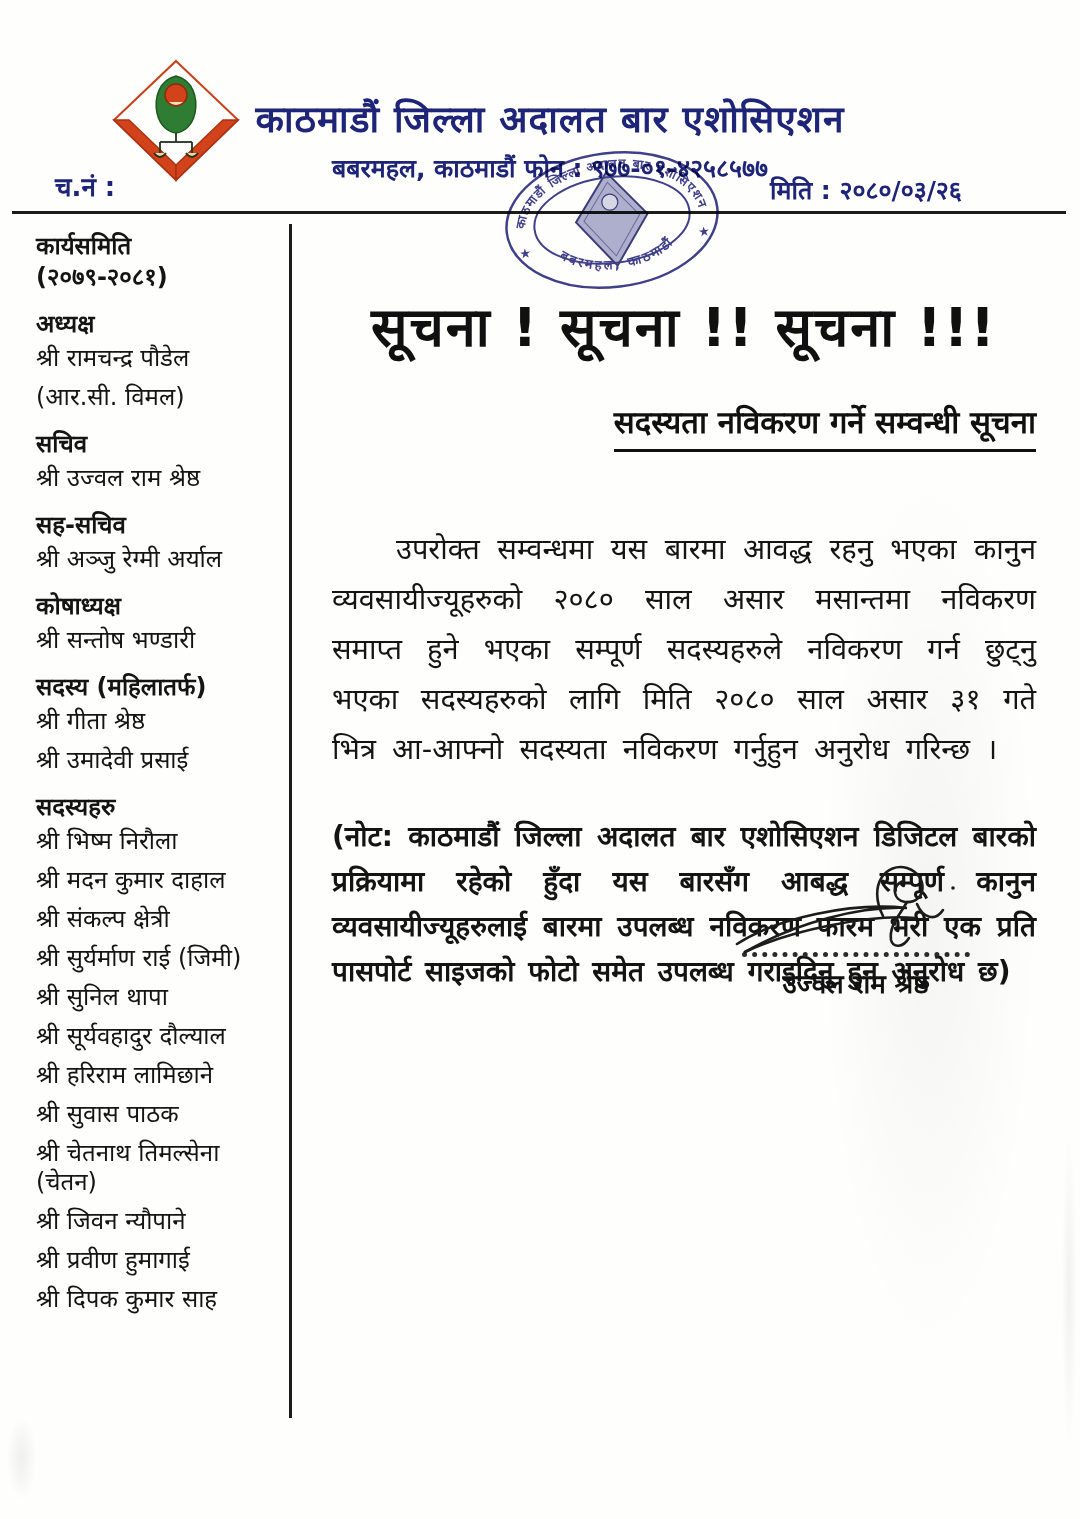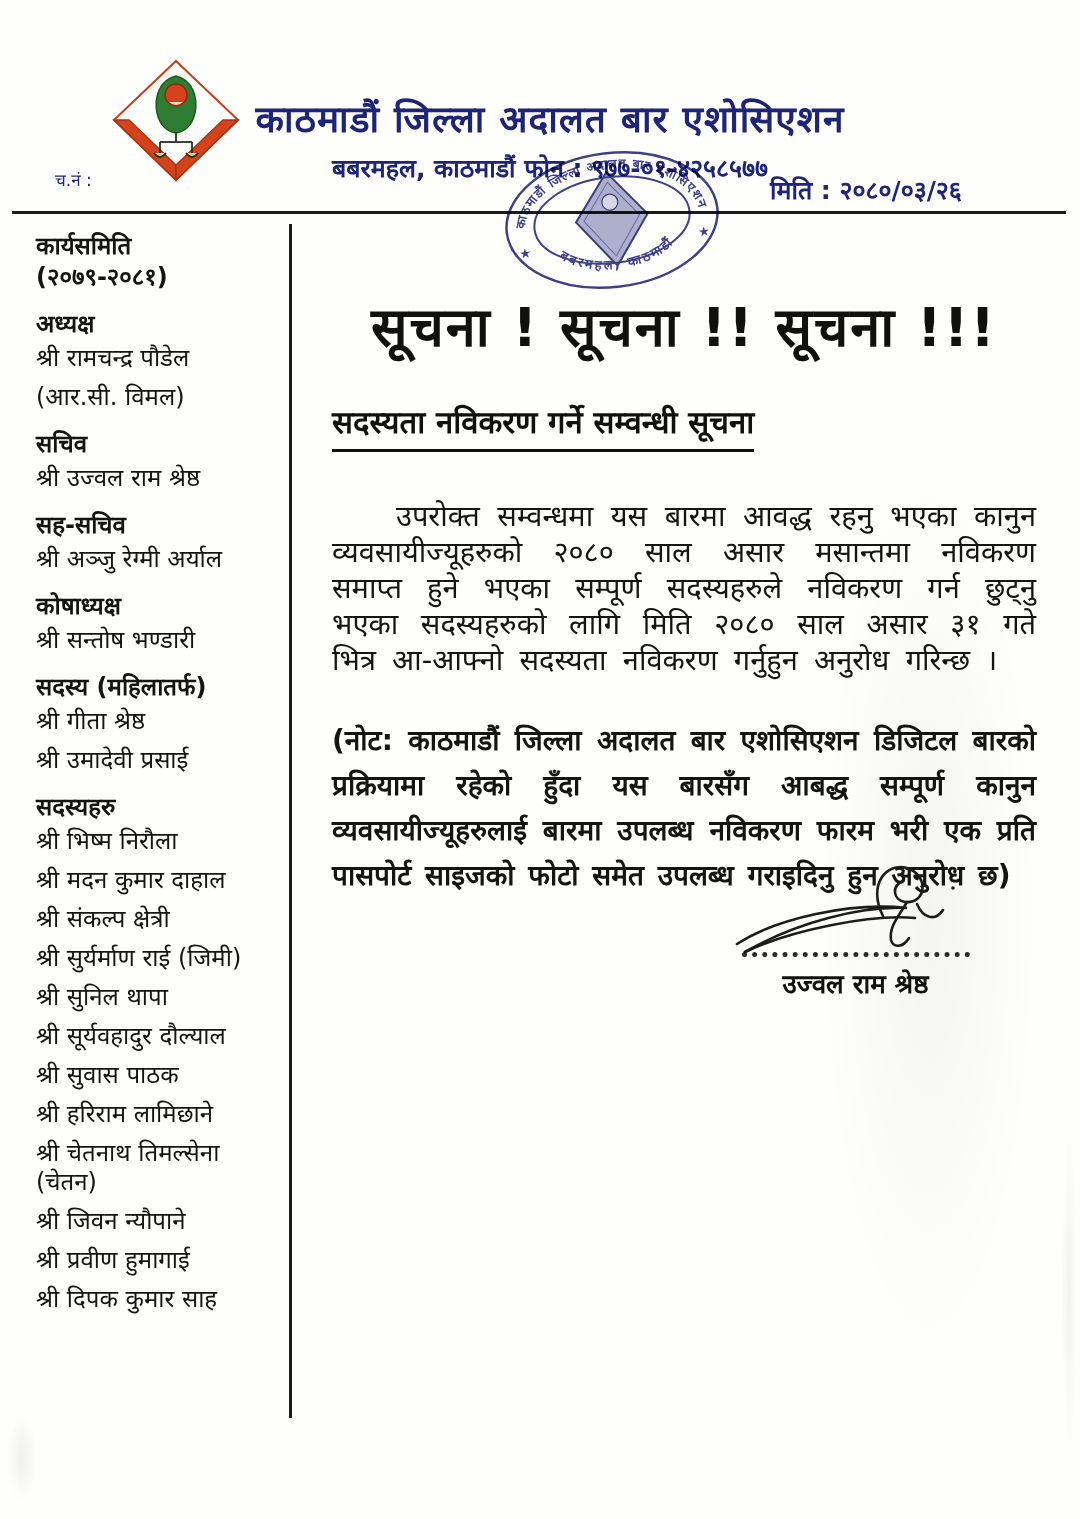--- a/index.html
+++ b/index.html
@@ -18,46 +18,46 @@
   }
   
   .org-name{
     position:absolute;left:250px;top:92px;width:600px;text-align:center;
     font-size:37px;font-weight:bold;color:#1e2478;letter-spacing:1px;white-space:nowrap;
   }
   .org-address{
     position:absolute;left:250px;top:150px;width:600px;text-align:center;
     font-size:25px;font-weight:bold;color:#1e2478;white-space:nowrap;
   }
-  .ref-no{position:absolute;left:55px;top:168px;font-size:17px;font-weight:normal;color:#1e2478;}
+  .ref-no{position:absolute;left:55px;top:168px;font-size:26px;font-weight:bold;color:#1e2478;}
   .doc-date{position:absolute;left:770px;top:172px;font-size:25px;font-weight:bold;color:#1e2478;white-space:nowrap;}
   .logo{position:absolute;left:108px;top:58px;}
   .stamp{position:absolute;left:499px;top:146px;opacity:.9;mix-blend-mode:multiply;}
   .header-rule{position:absolute;left:12px;right:14px;top:211px;height:3px;background:#1b1b1b;}
   .side-rule{position:absolute;left:289px;top:224px;width:3px;height:1194px;background:#1b1b1b;}
   
   .sidebar{position:absolute;left:36px;top:232px;width:246px;font-size:24px;line-height:29px;color:#141414;}
   .sb-heading{font-weight:bold;margin-bottom:2px;}
   .sb-term{font-weight:bold;margin-bottom:18px;}
   .group{margin-bottom:18px;}
   .role{font-weight:bold;margin-bottom:5px;}
   .name{margin-bottom:10px;}
   
   .main{position:absolute;left:332px;top:288px;width:704px;}
   .notice-title{
     margin:0 0 38px;text-align:center;font-size:54px;font-weight:bold;
     color:#101010;letter-spacing:2px;white-space:nowrap;
   }
-  .notice-subtitle-wrap{text-align:left;margin:0 0 46px;}
+  .notice-subtitle-wrap{text-align:right;margin:0 0 72px;}
   .notice-subtitle{
     display:inline-block;font-size:31px;font-weight:bold;color:#101010;
     border-bottom:3px solid #101010;padding-bottom:7px;white-space:nowrap;
   }
   .para{
-    margin:0 0 40px;font-size:29px;line-height:36px;text-align:justify;
+    margin:0 0 40px;font-size:29px;line-height:50px;text-align:justify;
     text-indent:64px;color:#141414;word-spacing:7px;
   }
   .note{
     margin:0;font-size:28px;line-height:45px;text-align:justify;
     font-weight:bold;color:#141414;word-spacing:4px;
   }
   
   .sig{position:absolute;top:572px;left:396px;width:255px;text-align:center;}
   .sig svg{display:block;margin:0 auto -6px;}
   .sig-line{width:228px;margin:0 auto 8px;border-top:5px dotted #2b2b2b;height:0;}
@@ -179,23 +179,23 @@
               <div class="name">श्री मदन कुमार दाहाल</div>
 
               <div class="name">श्री संकल्प क्षेत्री</div>
 
               <div class="name">श्री सुर्यर्माण राई (जिमी)</div>
 
               <div class="name">श्री सुनिल थापा</div>
 
               <div class="name">श्री सूर्यवहादुर दौल्याल</div>
 
+              <div class="name">श्री हरिराम लामिछाने</div>
+
               <div class="name">श्री सुवास पाठक</div>
-
-              <div class="name">श्री हरिराम लामिछाने</div>
 
               <div class="name">श्री चेतनाथ तिमल्सेना (चेतन)</div>
 
               <div class="name">श्री जिवन न्यौपाने</div>
 
               <div class="name">श्री प्रवीण हुमागाई</div>
 
               <div class="name">श्री दिपक कुमार साह</div>
             </div>
         </div>

